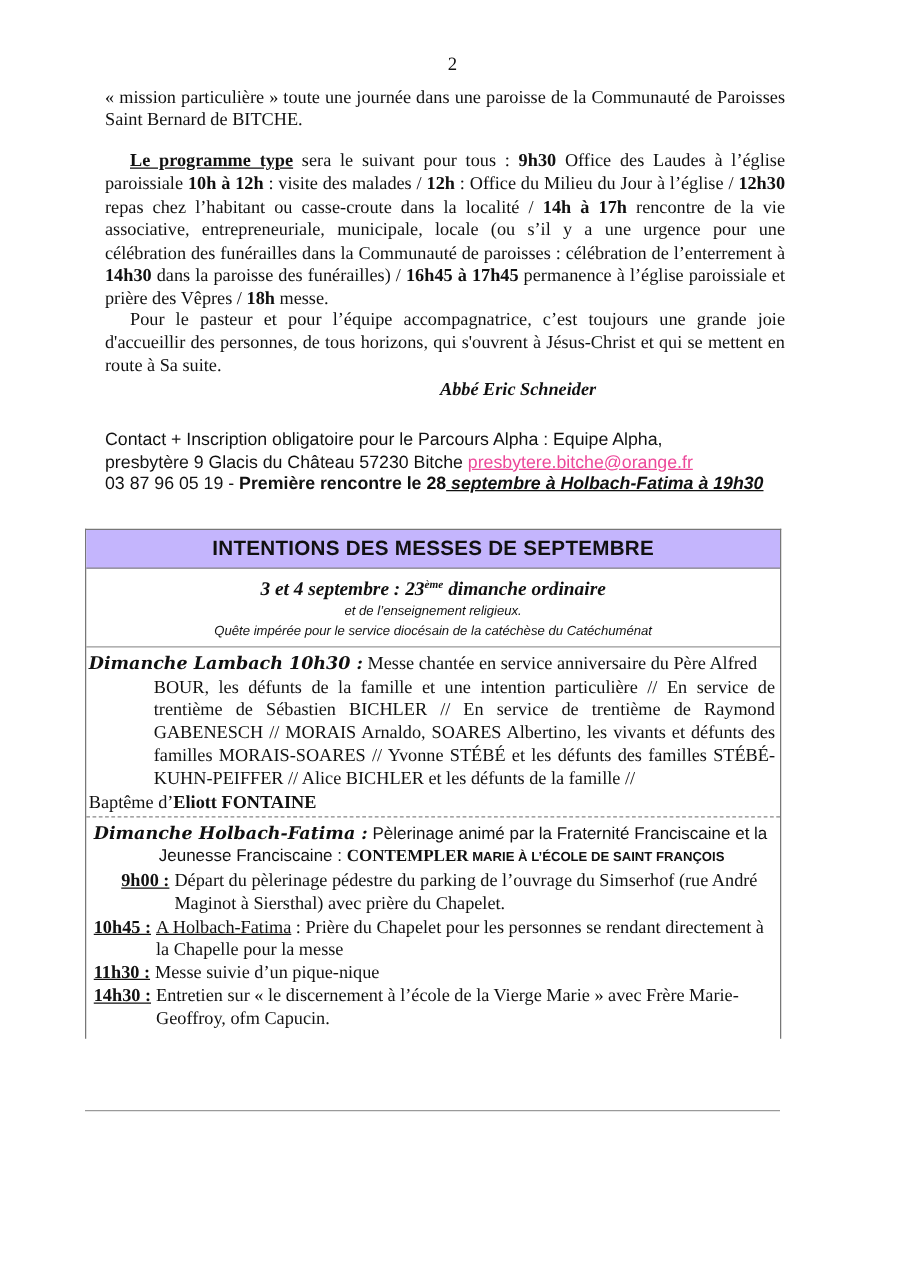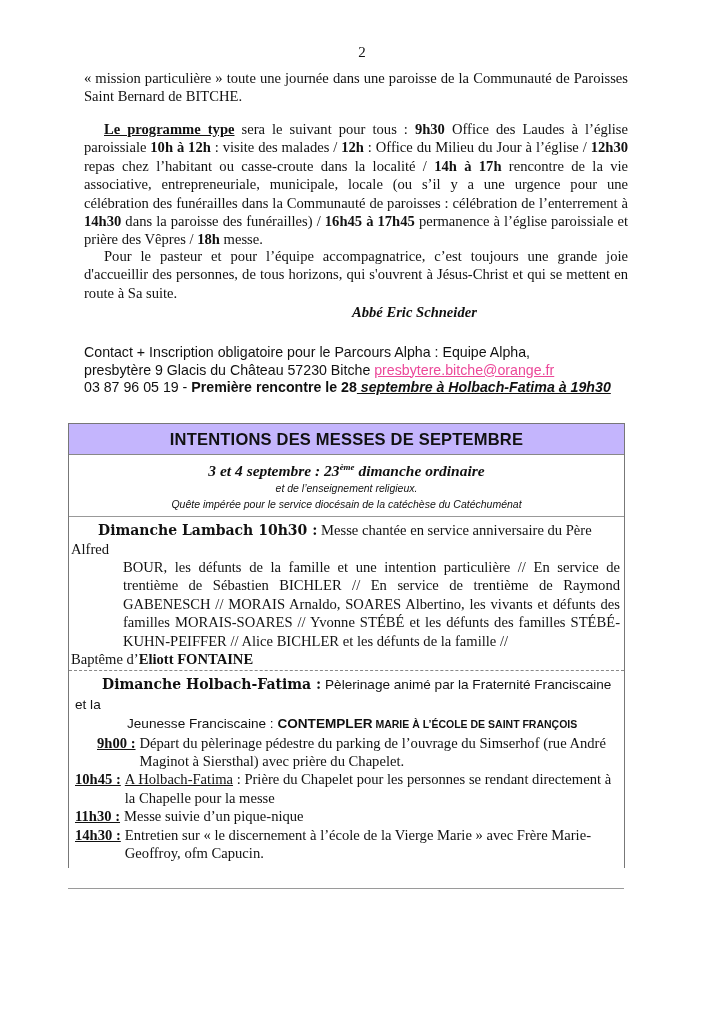--- a/index.html
+++ b/index.html
@@ -19,28 +19,28 @@
     .contact .b { font-weight: bold; }
     .contact .bi { font-weight: bold; font-style: italic; text-decoration: underline; }
 
     .table { position: absolute; left: 68px; top: 423px; width: 555px; border: 1px solid #777; border-bottom: none; }
     .t-header { background: #c4b5fd; height: 30px; text-align: center; font-family: "Liberation Sans", "DejaVu Sans", sans-serif; font-weight: bold; font-size: 16.5px; line-height: 30px; border-bottom: 1px solid #888; letter-spacing: 0.2px; }
     .t-sub { text-align: center; padding: 3px 0 4px; border-bottom: 1px solid #999; }
     .t-sub .date { font-family: "Liberation Serif", "DejaVu Serif", serif; font-style: italic; font-weight: bold; font-size: 15.5px; line-height: 19px; }
     .t-sub .date sup { font-size: 9px; }
     .t-sub .note { font-family: "Liberation Sans", "DejaVu Sans", sans-serif; font-style: italic; font-size: 10.5px; line-height: 16px; }
     .row1 { padding: 4px 4px 2px 2px; font-family: "Liberation Serif", "DejaVu Serif", serif; font-size: 14.6px; line-height: 18.4px; border-bottom: 1px dashed #888; }
-    .lead { font-family: "DejaVu Serif", serif; font-weight: bold; font-size: 14px; margin-left: 27px; }
+    .lead { font-family: "DejaVu Serif", serif; font-style: italic; font-weight: bold; font-size: 14px; }
     .hang { padding-left: 52px; text-align: justify; margin-top: 0; }
     .bapt { font-size: 14.6px; }
     .bapt b { font-weight: bold; }
     .row2 { padding: 4px 4px 6px 6px; font-size: 14.6px; line-height: 18.4px; }
     .row2 .sansline { font-family: "Liberation Sans", "DejaVu Sans", sans-serif; font-size: 13.6px; }
     .row2 .caps { font-family: "Liberation Sans", "DejaVu Sans", sans-serif; font-weight: bold; font-size: 10.5px; }
-    .row2 .capsbig { font-family: Liberation Sans, sans-serif; font-weight: bold; font-size: 13.6px; text-align: center; }
+    .row2 .capsbig { font-family: Liberation Serif, serif; font-weight: bold; font-size: 13.6px; text-align: center; }
     .sched { display: flex; font-family: "Liberation Serif", "DejaVu Serif", serif; font-size: 14.6px; line-height: 18.4px; }
     .sched .time { font-weight: bold; text-decoration: underline; white-space: nowrap; margin-right: 4px; }
     .sched.first { padding-left: 22px; }
     .sched .desc { flex: 1; }
     .bottom-rule { position: absolute; left: 68px; top: 888px; width: 556px; height: 1px; background: #9a9a9a; }
   </style>
 </head>
 <body>
 
 <div class="page-number serif">2</div>

